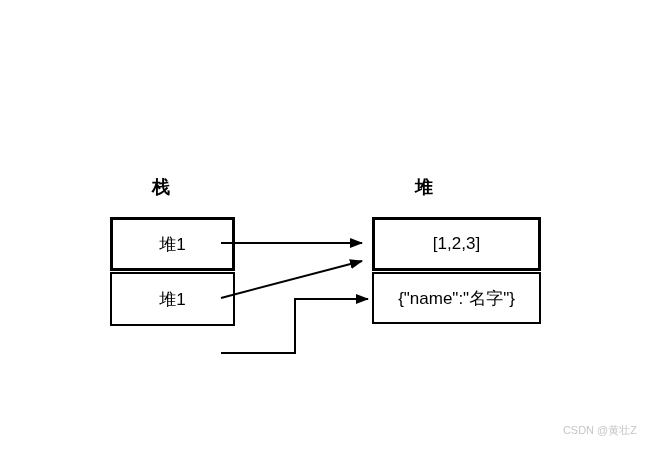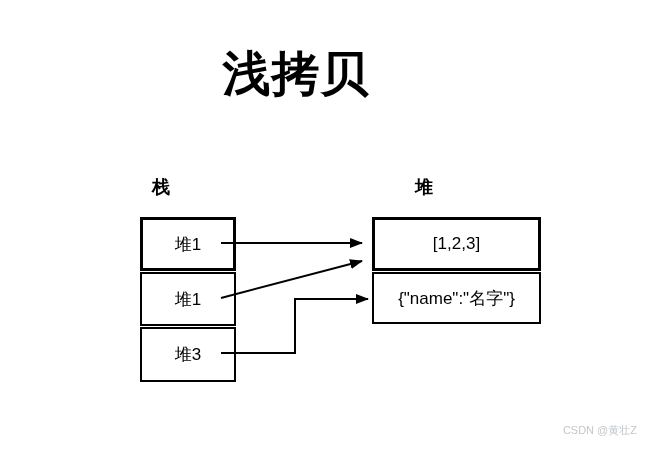--- a/index.html
+++ b/index.html
@@ -41,21 +41,21 @@
     background: #ffffff;
     border: 2px solid #000000;
     display: flex;
     align-items: center;
     justify-content: center;
     font-size: 17px;
     white-space: nowrap;
   }
   .mem-box.thick { border-width: 3px; }
   
-  .stack-box { left: 110px; width: 96px; margin-left: 30px; }
+  .stack-box { left: 110px; width: 125px; }
   #stack-box-1 { top: 217px; height: 54px; }
   #stack-box-2 { top: 272px; height: 54px; }
   #stack-box-3 { top: 327px; height: 55px; }
   
   .heap-box { left: 372px; width: 169px; }
   #heap-box-1 { top: 217px; height: 54px; }
   #heap-box-2 { top: 272px; height: 52px; }
   #arrow-layer {
     position: absolute;
     left: 0;
@@ -72,34 +72,30 @@
     color: #c3c7cb;
     white-space: nowrap;
     margin-left: 44px;
   }
 </style>
 </head>
 <body>
 
 <div id="canvas">
 
-  <div class="page-title">浅拷贝</div>
 
   <div class="col-label stack">栈</div>
 
   <div class="col-label heap">堆</div>
 
   <div id="stack-box-1" class="mem-box stack-box thick">
     <span>堆1</span>
   </div>
   <div id="stack-box-2" class="mem-box stack-box">
     <span>堆1</span>
-  </div>
-  <div id="stack-box-3" class="mem-box stack-box">
-    <span>堆3</span>
   </div>
 
   <div id="heap-box-1" class="mem-box heap-box thick">
     <span>[1,2,3]</span>
   </div>
   <div id="heap-box-2" class="mem-box heap-box">
     <span>{"name":"名字"}</span>
   </div>
 
   <svg id="arrow-layer" viewBox="0 0 650 450" xmlns="http://www.w3.org/2000/svg">

